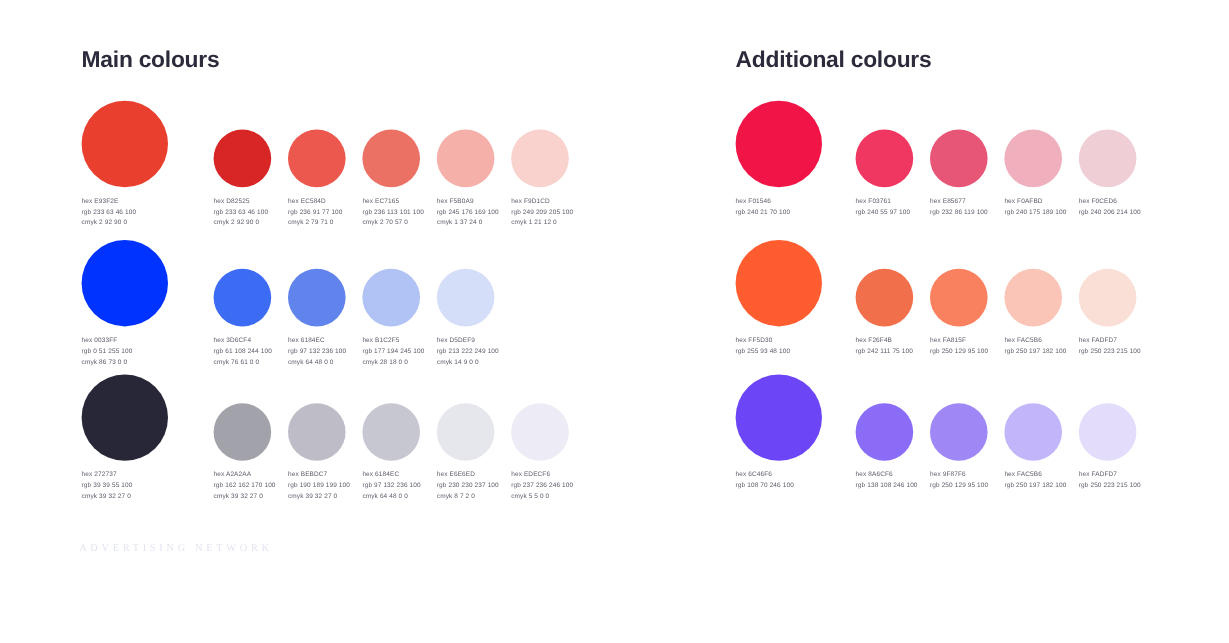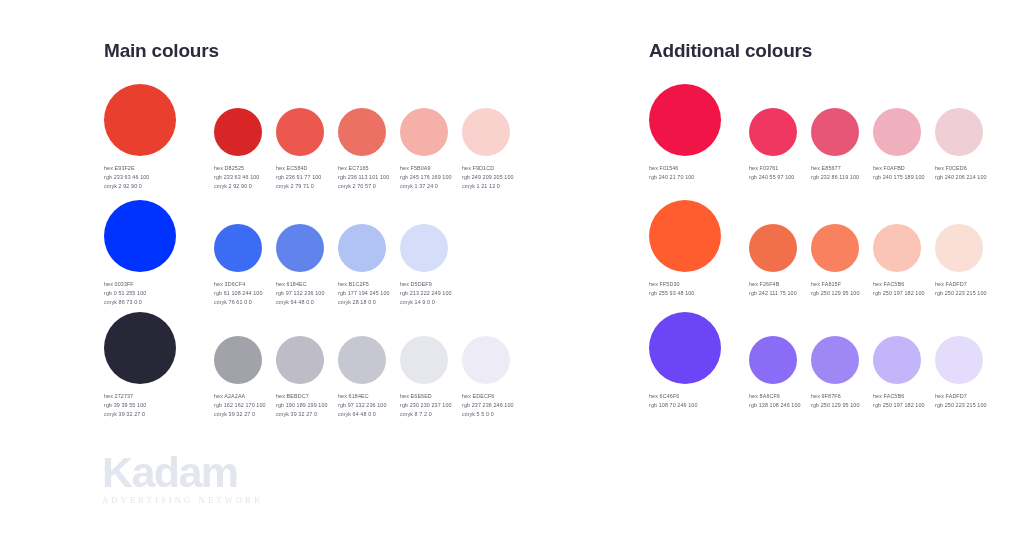--- a/index.html
+++ b/index.html
@@ -5,21 +5,21 @@
 <style>
   * { margin:0; padding:0; box-sizing:border-box; }
   html,body { width:1024px; height:536px; }
   body {
     background:#ffffff;
     font-family:"Liberation Sans", sans-serif;
     color:#2d2d3a;
     overflow:hidden;
     position:relative;
   }
-  .page { position:relative; width:908px; height:536px;margin-left:36px; }
+  .page { position:relative; width:908px; height:536px; }
 
   .section { position:absolute; top:0; }
   .section.main { left:68px; width:480px; }
   .section.additional { left:613px; width:400px; }
 
   .section-title {
     font-size:19px;
     font-weight:bold;
     letter-spacing:-0.2px;
     color:#2b2b3c;
@@ -363,17 +363,16 @@
             <div class="labels">
               <span class="ln">hex FADFD7</span>
               <span class="ln">rgb 250 223 215 100</span>
             </div>
           </div>
         </div>
       </div>
   </div>
 
   <div class="logo">
-    <div class="logo-word">Kadam</div>
     <div class="logo-sub">ADVERTISING NETWORK</div>
   </div>
 
 </div>
 
 </body></html>

